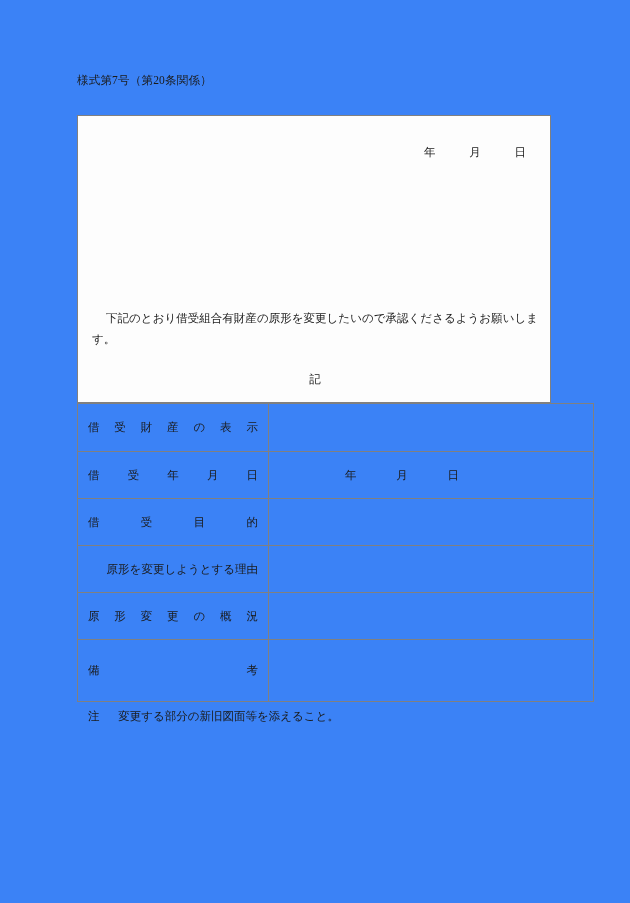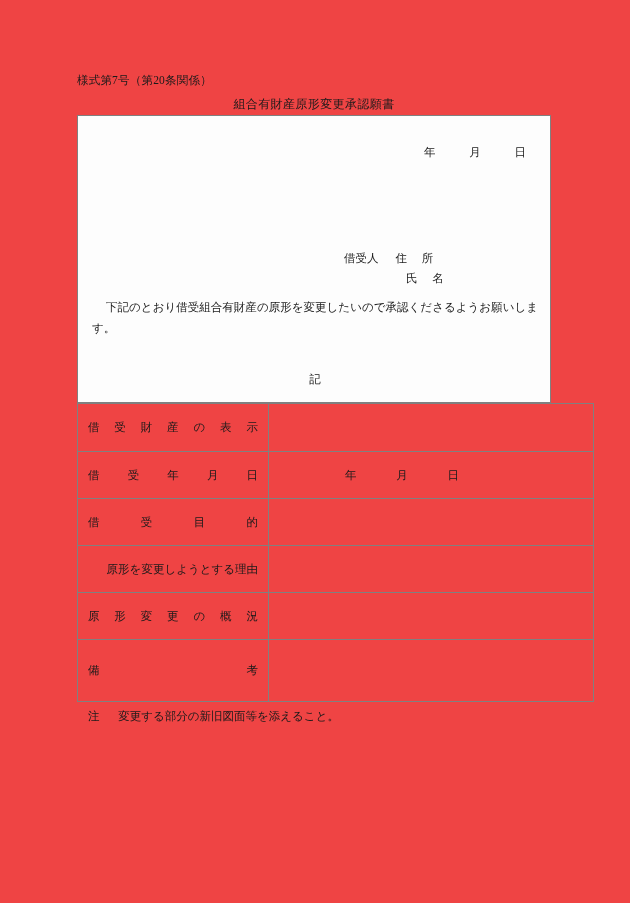--- a/index.html
+++ b/index.html
@@ -14,21 +14,21 @@
     font-family: "Liberation Serif", "DejaVu Serif", serif;
     color: #1a1a1a;
     overflow: hidden;
   }
 
   .page {
     position: absolute;
     left: 0; top: 0;
     width: 630px;
     height: 903px;
-    background: #ef4444;
+    background: #3b82f6;
   }
 
   
   .form-number {
     position: absolute;
     left: 77px;
     top: 73px;
     font-size: 11.5px;
     letter-spacing: 0.2px;
     white-space: nowrap;
@@ -100,21 +100,21 @@
     white-space: nowrap;
   }
   .applicant .row1 { display: block; }
   .applicant .row2 { display: block; padding-left: 62px; }
   .applicant .sp { display: inline-block; width: 9px; }
   .applicant .lbl { display: inline-block; margin-left: 14px; }
 
   .body-text {
     position: absolute;
     left: 14px;
-    top: 181px;
+    top: 192px;
     width: 446px;
     font-size: 11.5px;
     line-height: 21px;
     text-indent: 14px;
     text-align: justify;
   }
 
   .ki-mark {
     position: absolute;
     left: 0;
@@ -184,46 +184,32 @@
     width: 13px;
   }
 </style>
 </head>
 <body>
 
 <div class="page">
 
   <div class="form-number">様式第7号（第20条関係）</div>
 
-  <div class="doc-title">組合有財産原形変更承認願書</div>
 
   <div class="outer-box">
 
     <div class="date-line">
       <span>年</span>
       <span class="gap"></span>
       <span>月</span>
       <span class="gap"></span>
       <span>日</span>
     </div>
 
 
-    <div class="applicant">
-      <span class="row1">
-        <span>借受人</span>
-        <span class="lbl">住</span>
-        <span class="sp"></span>
-        <span>所</span>
-      </span>
-      <span class="row2">
-        <span>氏</span>
-        <span class="sp"></span>
-        <span>名</span>
-      </span>
-    </div>
 
     <div class="body-text">下記のとおり借受組合有財産の原形を変更したいので承認くださるようお願いします。</div>
 
     <div class="ki-mark">記</div>
   </div>
 
   <table class="form-table">
     <tbody>
       <tr style="height:48px;">
         <td class="label">

